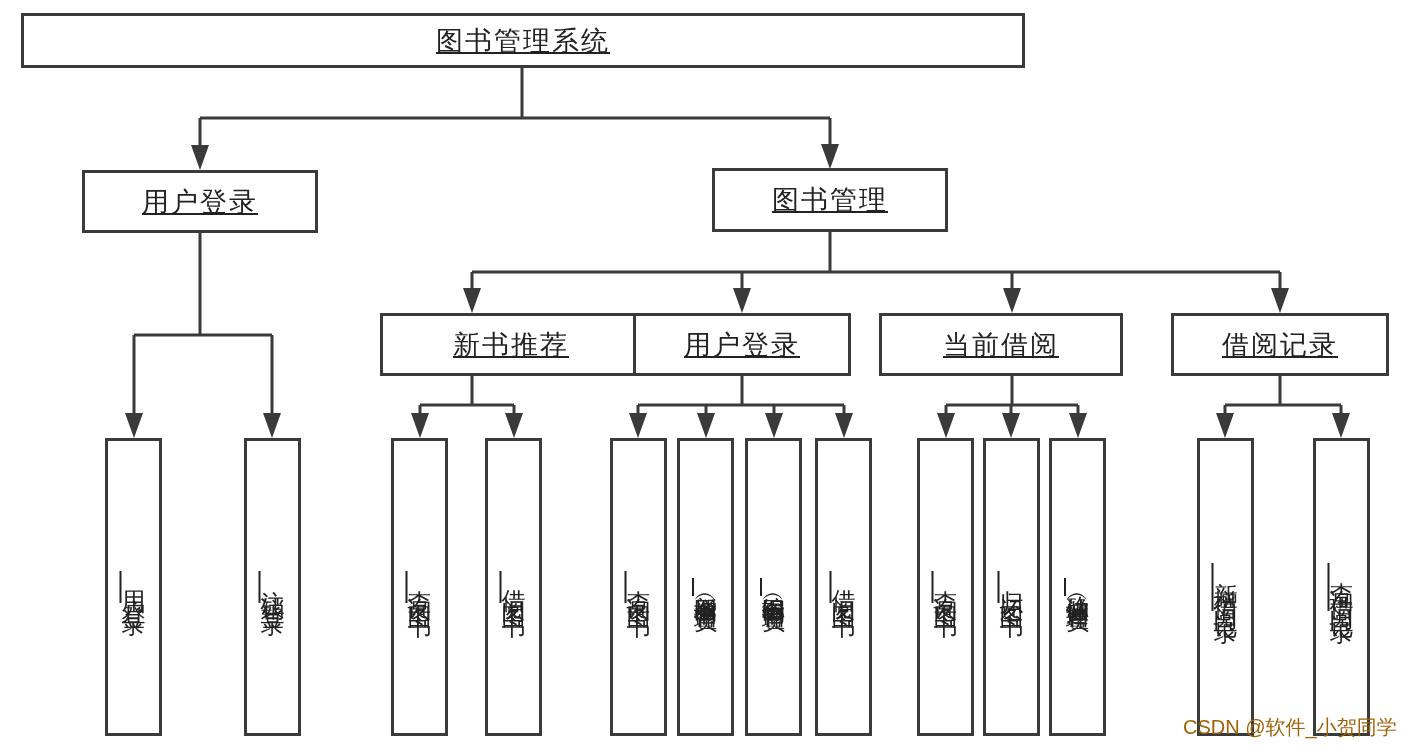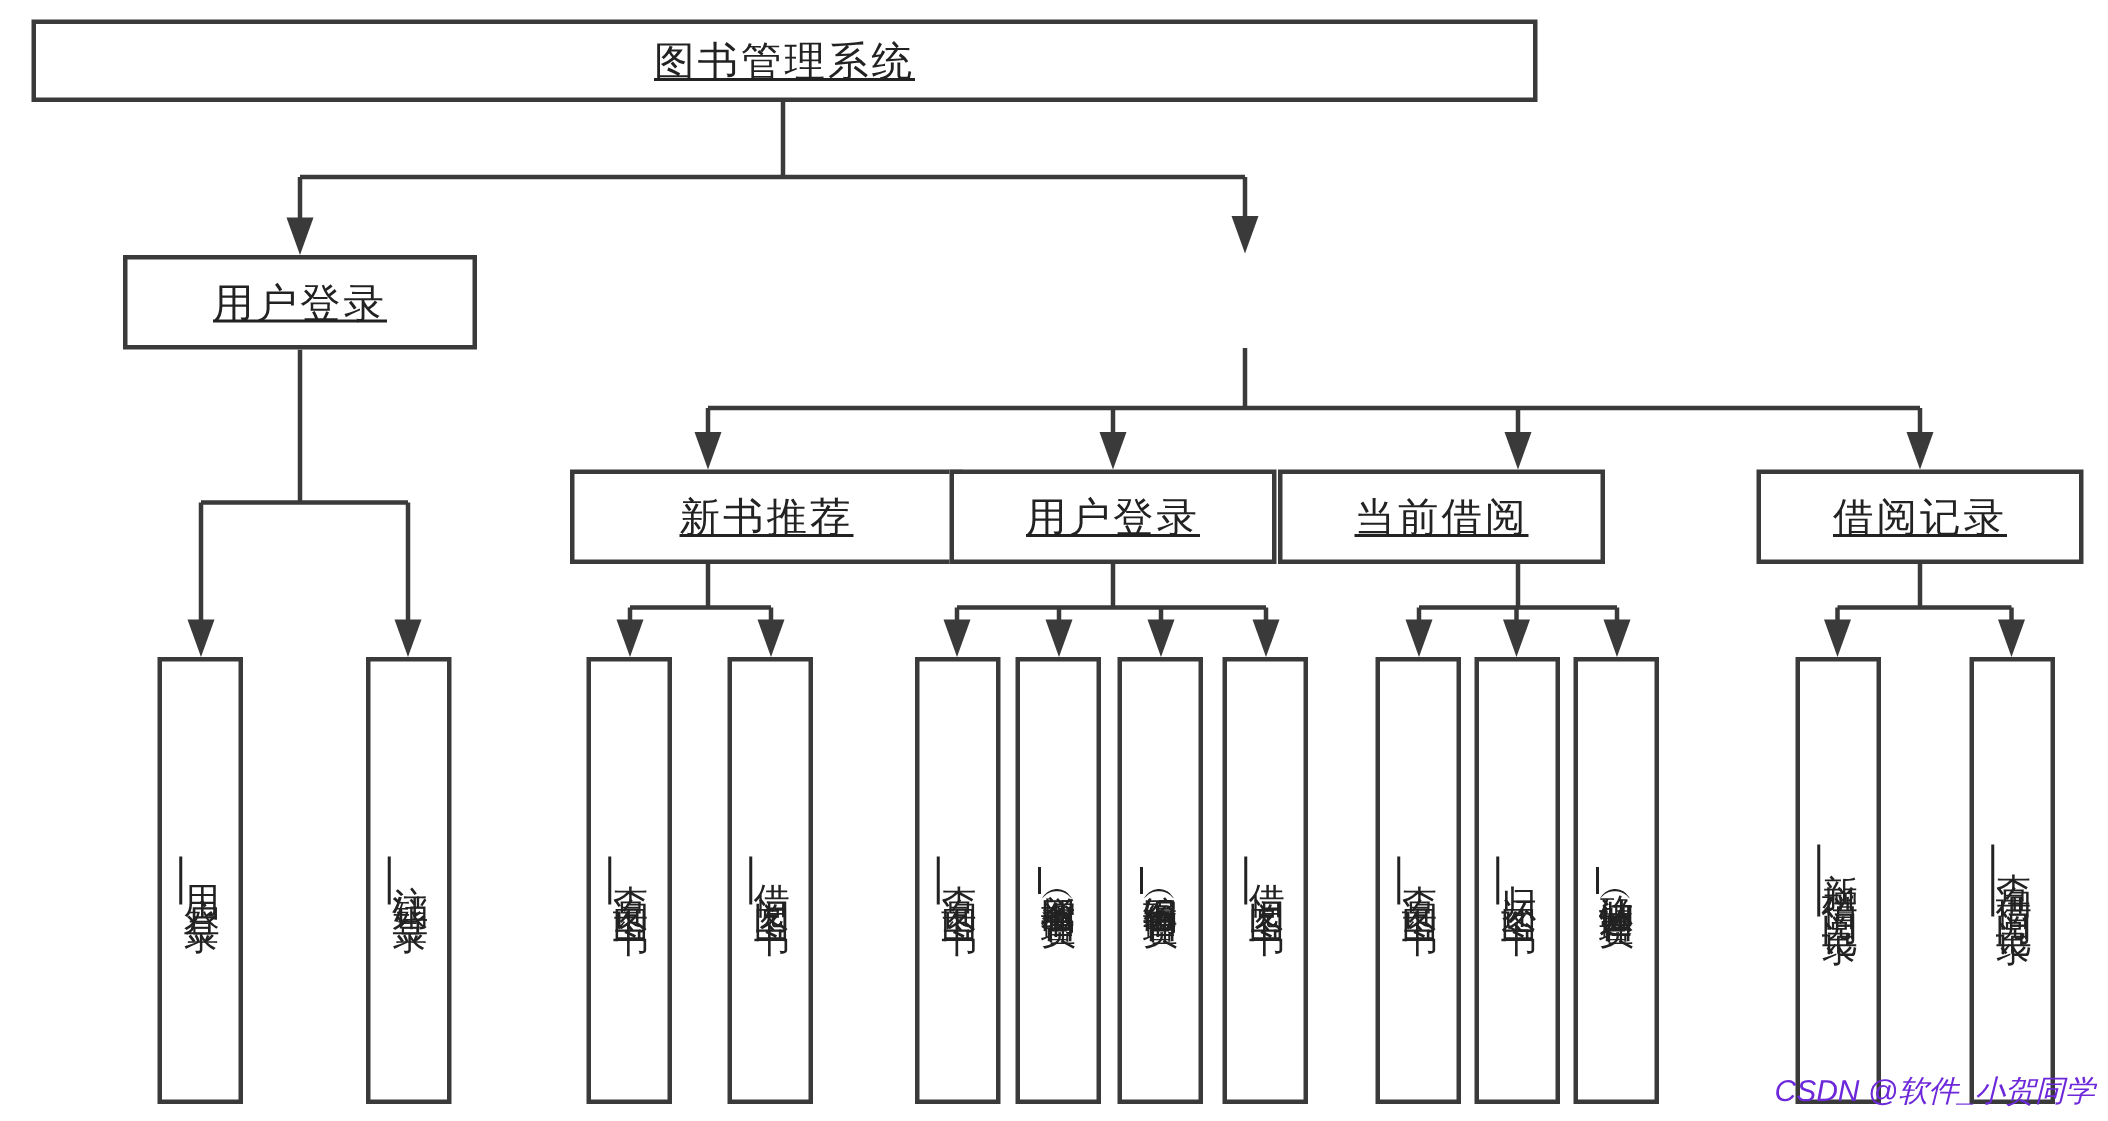--- a/index.html
+++ b/index.html
@@ -50,37 +50,36 @@
   .v-label.long{
     letter-spacing:2px;
     font-size:23px;
   }
   
   .n-root{left:21px;top:13px;width:1004px;height:55px;}
   .n-user{left:82px;top:170px;width:236px;height:63px;}
   .n-mgmt{left:712px;top:168px;width:236px;height:64px;}
   .n-l3a{left:380px;top:313px;width:262px;height:63px;}
   .n-l3b{left:633px;top:313px;width:218px;height:63px;}
-  .n-l3c{left:852px;top:313px;width:218px;height:63px;}
+  .n-l3c{left:879px;top:313px;width:244px;height:63px;}
   .n-l3d{left:1171px;top:313px;width:218px;height:63px;}
   .lf1{left:105px;}  .lf2{left:244px;}
   .lf3{left:391px;}  .lf4{left:485px;}
   .lf5{left:610px;}  .lf6{left:677px;}
   .lf7{left:745px;}  .lf8{left:815px;}
   .lf9{left:917px;}  .lf10{left:983px;}
   .lf11{left:1049px;}
   .lf12{left:1197px;} .lf13{left:1313px;}
   .watermark{
     position:absolute;
     left:1183px;top:714px;
     font-size:20px;
-    color:#6d28d9;
+    color:#a16207;
     white-space:nowrap;
     z-index:5;
-    font-style:italic;
   }
 </style>
 </head>
 <body>
 
 <div class="canvas">
 
   <svg class="connectors" viewBox="0 0 1405 747" xmlns="http://www.w3.org/2000/svg">
 
     <g>
@@ -157,20 +156,23 @@
     </g>
   </svg>
 
   <div class="box n-root">
     <span class="h-label">图书管理系统</span>
   </div>
 
   <div class="box n-user">
     <span class="h-label">用户登录</span>
   </div>
+  <div class="box n-mgmt">
+    <span class="h-label">图书管理</span>
+  </div>
 
   <div class="box n-l3a">
     <span class="h-label">新书推荐</span>
   </div>
   <div class="box n-l3b">
     <span class="h-label">用户登录</span>
   </div>
   <div class="box n-l3c">
     <span class="h-label">当前借阅</span>
   </div>

